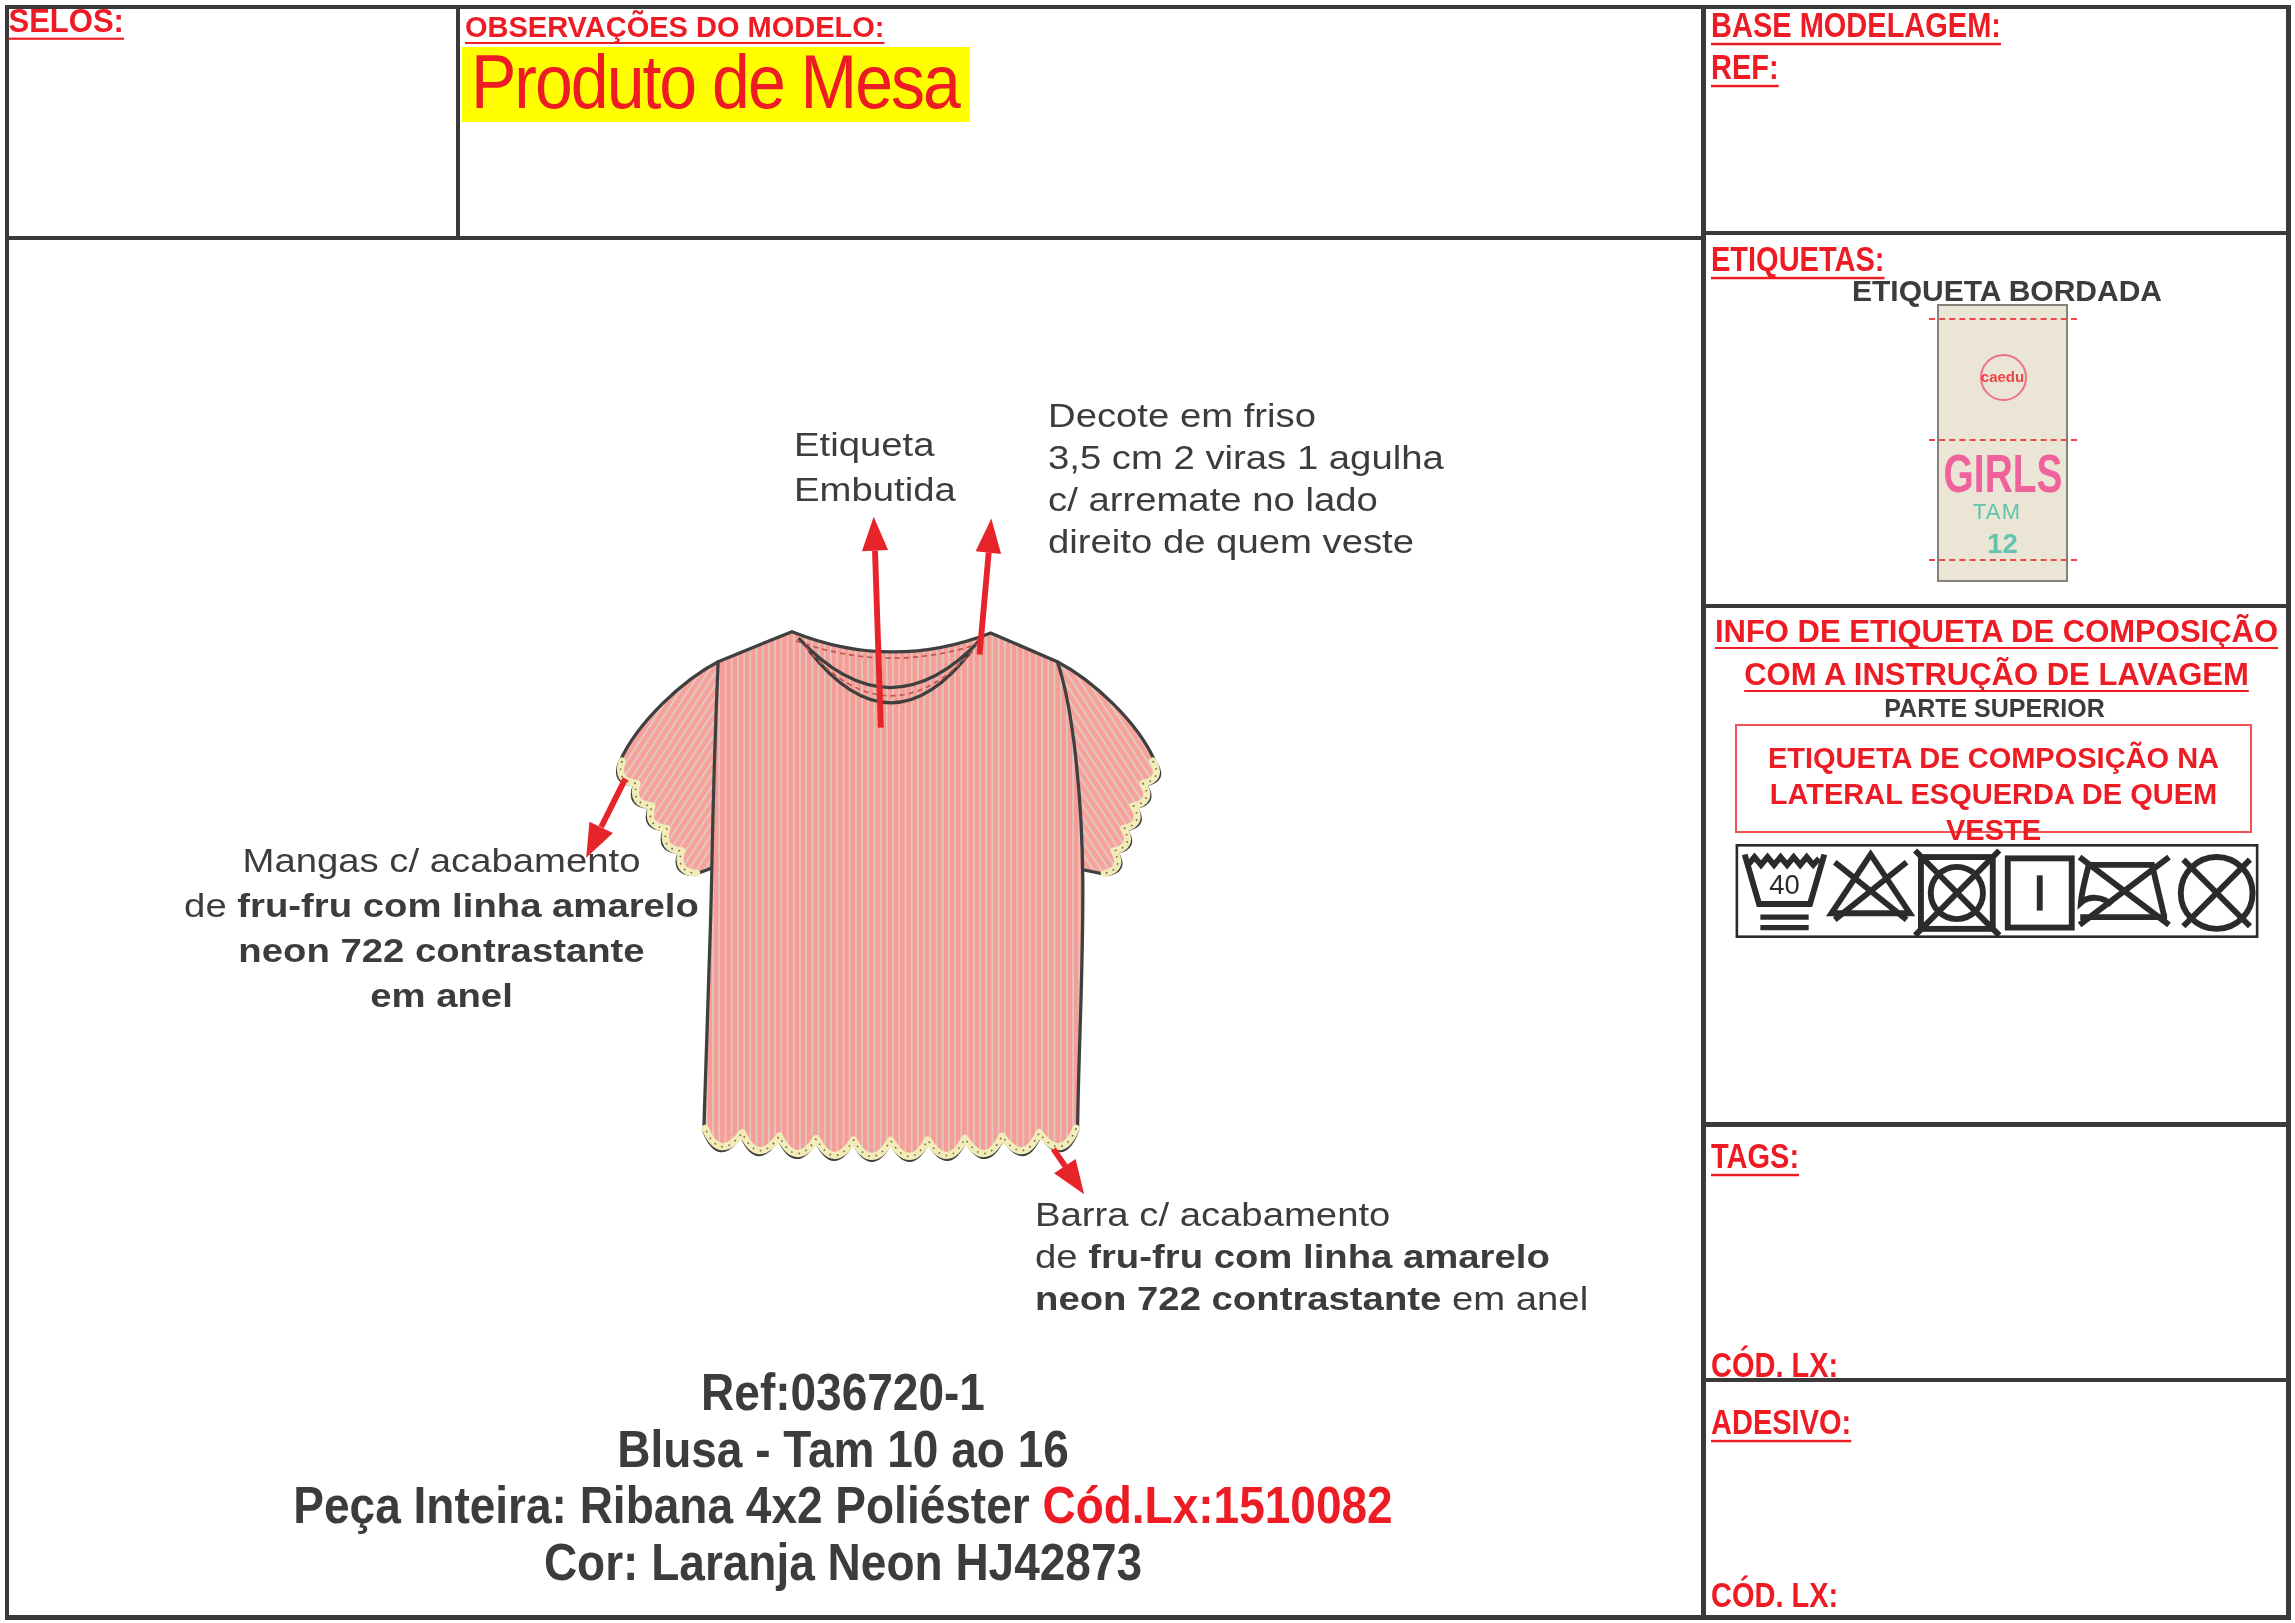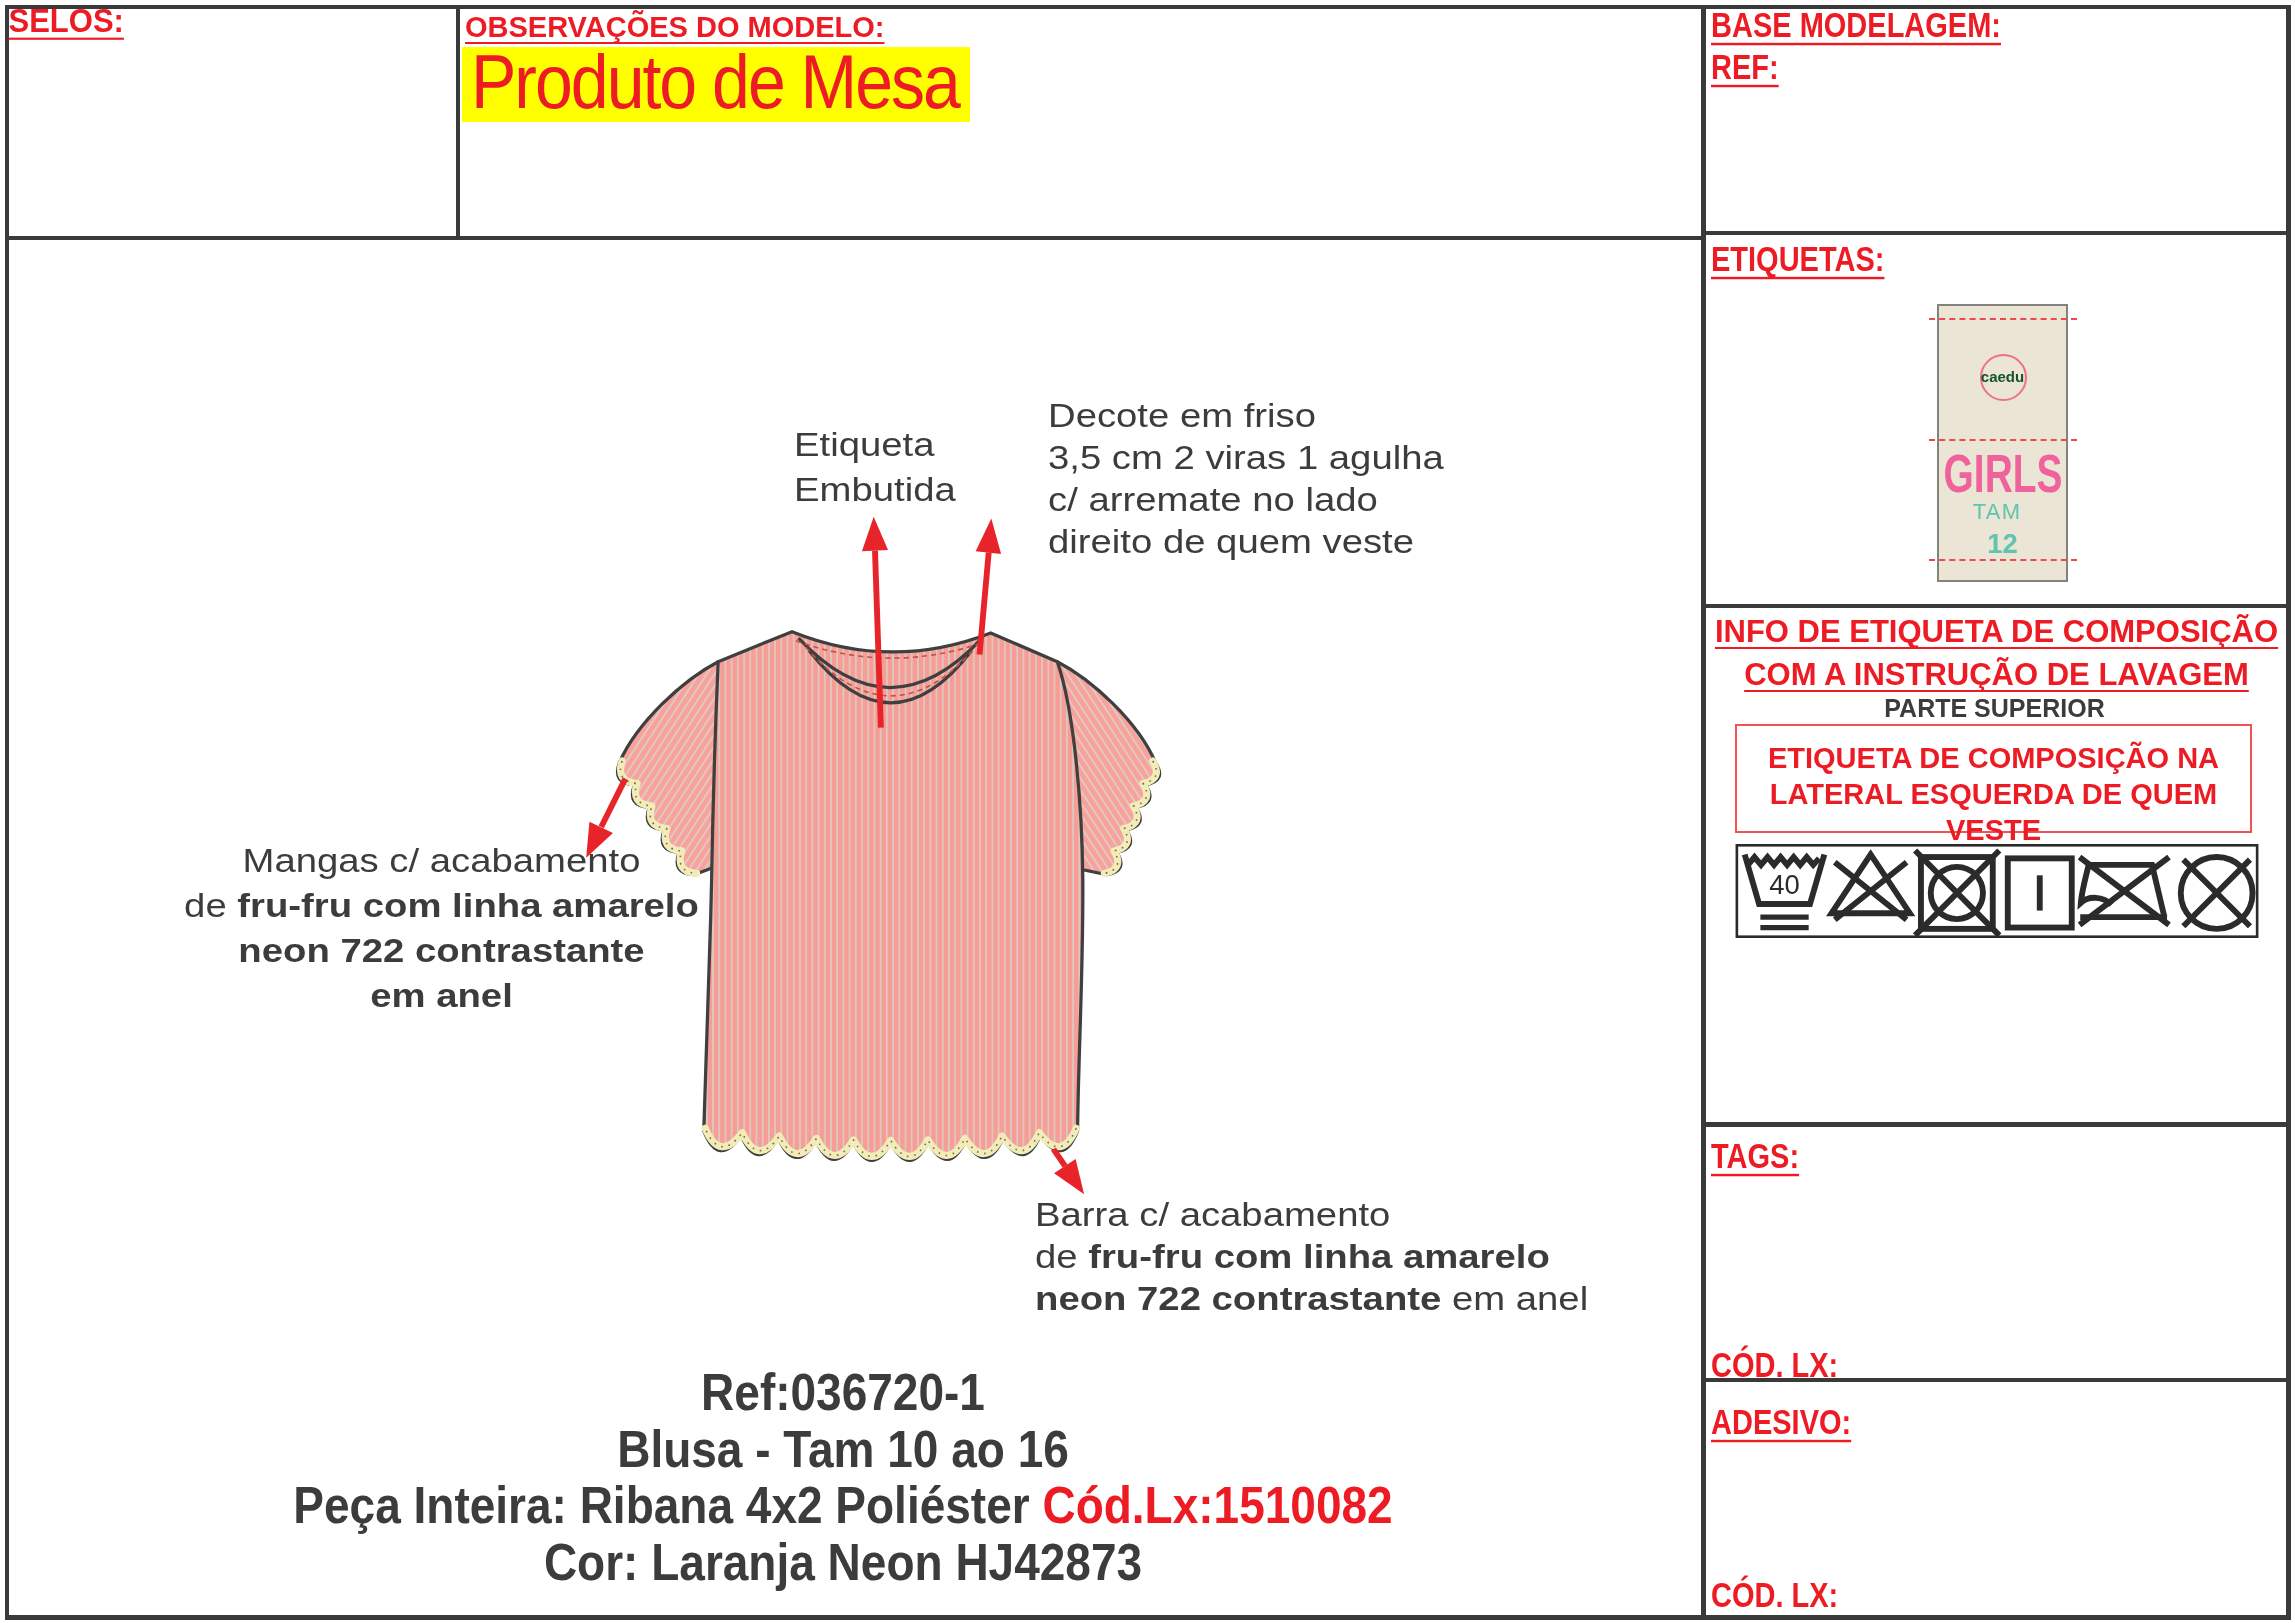--- a/index.html
+++ b/index.html
@@ -52,32 +52,33 @@
   <div class="abs blk" style="left:1035px;top:1194px;font-size:33px;line-height:42px;transform:scaleX(1.16);transform-origin:left top;">Barra c/ acabamento<br>de <b>fru-fru com linha amarelo</b><br><b>neon 722 contrastante</b> em anel</div>
 
   <div class="abs blk" style="left:124px;top:1364px;width:1438px;font-size:46px;line-height:51px;font-weight:bold;text-align:center;transform:scaleY(1.115);transform-origin:center top;">Ref:036720-1<br>Blusa - Tam 10 ao 16<br>Peça Inteira: Ribana 4x2 Poliéster <span style="color:#ed1c24;">Cód.Lx:1510082</span><br>Cor: Laranja Neon HJ42873</div>
 
   <div class="abs rh" style="left:1711px;top:5.2px;font-size:29px;transform:scaleY(1.22);transform-origin:left top;">BASE MODELAGEM:</div>
 
   <div class="abs rh" style="left:1711px;top:47px;font-size:29px;transform:scaleY(1.22);transform-origin:left top;">REF:</div>
 
   <div class="abs rh" style="left:1711px;top:239px;font-size:29px;transform:scaleY(1.22);transform-origin:left top;">ETIQUETAS:</div>
 
+  <div class="abs blk" style="left:1726px;top:274px;width:562px;text-align:center;font-size:30px;font-weight:bold;">ETIQUETA BORDADA</div>
 
   <div class="abs" style="left:1937px;top:304px;width:131px;height:278px;background:#eae5d4;border:2px solid #83837b;box-sizing:border-box;"></div>
 
   <div class="abs" style="left:1929px;top:318px;width:148px;border-top:2.6px dashed #ee4a4d;"></div>
 
   <div class="abs" style="left:1929px;top:439px;width:148px;border-top:2.6px dashed #ee4a4d;"></div>
 
   <div class="abs" style="left:1929px;top:559px;width:148px;border-top:2.6px dashed #ee4a4d;"></div>
 
   <div class="abs" style="left:1980px;top:354px;width:43px;height:43px;border:2.6px solid #f06e91;border-radius:50%;"></div>
 
-  <div class="abs" style="left:1937px;top:368px;width:131px;text-align:center;font-size:15px;font-weight:bold;color:#14532d;">caedu</div>
+  <div class="abs" style="left:1937px;top:368px;width:131px;text-align:center;font-size:15px;font-weight:bold;color:#ef4444;">caedu</div>
 
   <div class="abs" style="left:1905px;top:442px;width:196px;text-align:center;font-size:54px;font-weight:bold;color:#f0629c;transform:scaleX(0.72);transform-origin:center top;">GIRLS</div>
 
   <div class="abs" style="left:1937px;top:499px;width:120px;text-align:center;font-size:22px;font-weight:normal;color:#62c3ae;letter-spacing:1.3px;">TAM</div>
 
   <div class="abs" style="left:1937px;top:528px;width:131px;text-align:center;font-size:27.5px;font-weight:bold;color:#62c3ae;">12</div>
 
   <div class="abs rh" style="left:1714px;top:610px;width:565px;text-align:center;font-size:31px;line-height:43px;white-space:nowrap;">INFO DE ETIQUETA DE COMPOSIÇÃO<br>COM A INSTRUÇÃO DE LAVAGEM</div>
 
   <div class="abs blk" style="left:1712px;top:694px;width:565px;text-align:center;font-size:25px;font-weight:bold;">PARTE SUPERIOR</div>

